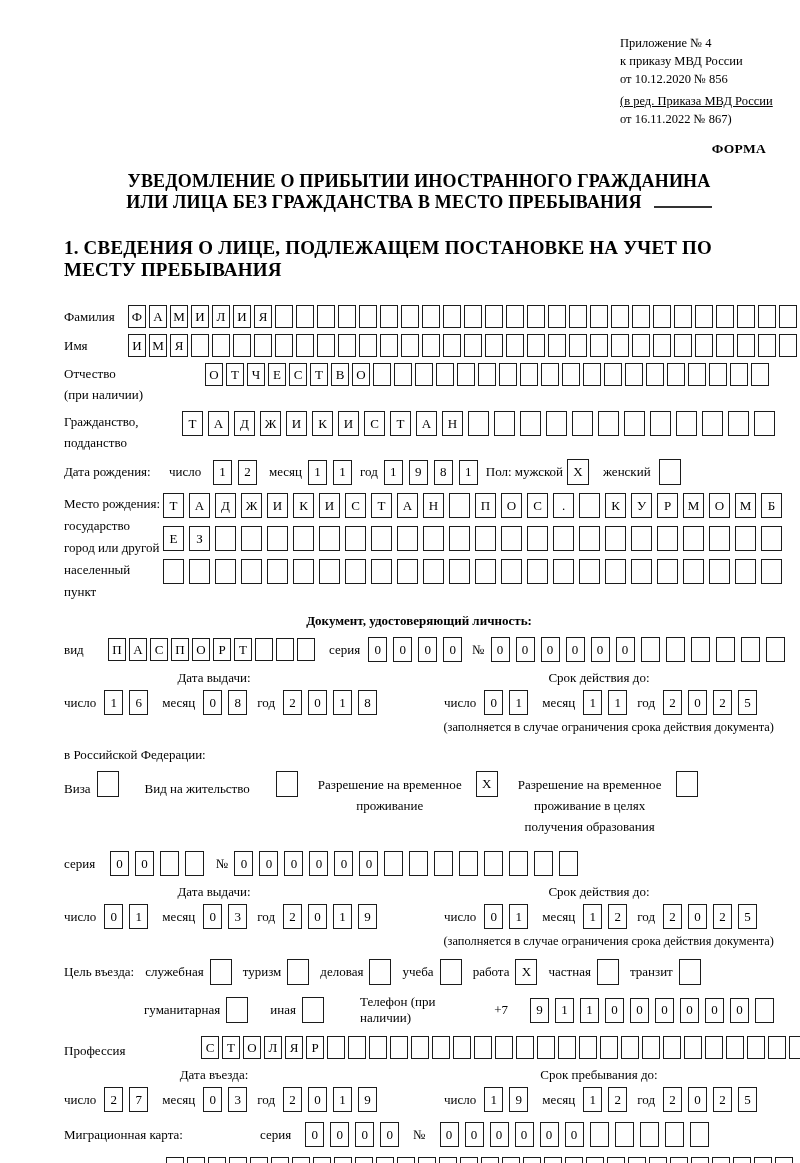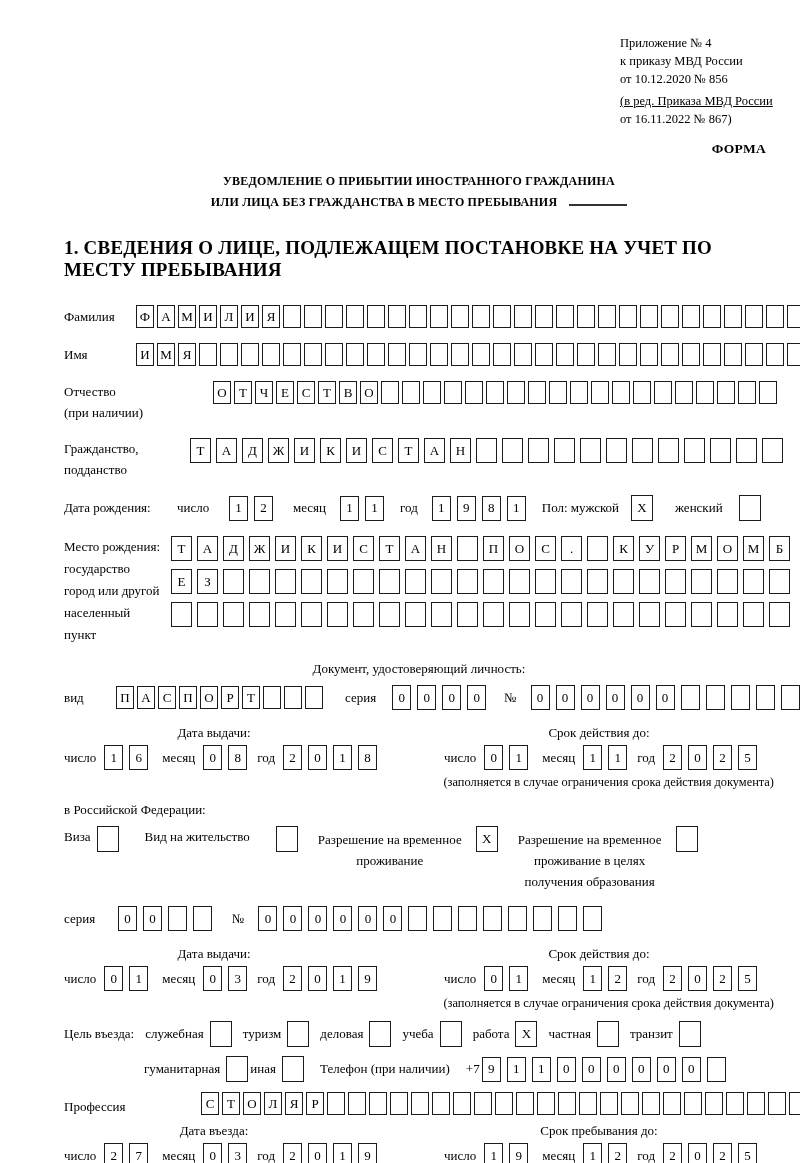--- a/index.html
+++ b/index.html
@@ -6,64 +6,64 @@
   body{width:800px;height:1163px;overflow:hidden;color:#000;
        font-family:"Liberation Serif","DejaVu Serif",serif;font-size:13px;}
   .page{box-sizing:border-box;width:800px;height:942px;padding:34px 26px 0 64px;}
 
   
   .hdr{margin-left:556px;font-size:12.5px;line-height:18px;}
   .hdr .stanza2{margin-top:4px;text-decoration:underline;}
   .forma{text-align:right;padding-right:8px;font-weight:bold;margin-top:13px;font-size:13.5px;letter-spacing:.3px;}
 
   
-  .title{text-align:center;font-weight:bold;font-size:12px;margin-top:14px;line-height:21px;letter-spacing:.2px;}
+  .title{text-align:center;font-weight:bold;font-size:18px;margin-top:14px;line-height:21px;letter-spacing:.2px;}
   .uline{display:inline-block;width:58px;border-bottom:2.4px solid #333;margin-left:12px;vertical-align:baseline;height:12px;}
   .sec{font-weight:bold;font-size:19px;margin-top:24px;margin-bottom:24px;letter-spacing:.2px;}
 
   
-  .frow{display:flex;align-items:center;margin-bottom:15px;gap:8px;}
+  .frow{display:flex;align-items:center;margin-bottom:6px;}
   .frow.top{align-items:flex-start;}
   .lab{flex:none;}
   .lab2{flex:none;display:flex;flex-direction:column;line-height:21px;}
   .w64{width:64px;} .w140{width:141px;} .w118{width:118px;} .w99{width:99px;} .w93{width:93px;}
 
   
   .cells{display:inline-flex;gap:3px;flex:none;}
   .cell{flex:none;width:16px;height:21px;border:1.6px solid #1c1c1c;display:inline-flex;
         align-items:center;justify-content:center;font-size:13px;background:#fff;}
   .cells.wide{gap:5px;} .cells.wide .cell{width:19px;height:23px;}
   .cells.digit{gap:6px;} .cells.digit .cell{width:17px;height:23px;}
   .cellcol{display:flex;flex-direction:column;gap:8px;}
   .check{flex:none;width:20px;height:24px;border:1.6px solid #1c1c1c;display:inline-flex;
          align-items:center;justify-content:center;font-size:13px;background:#fff;}
 
-  .dochead{text-align:center;font-weight:normal;margin:10px 0 8px 0;}
+  .dochead{text-align:center;font-weight:bold;margin:10px 0 8px 0;}
 
   
   .twocol{display:flex;margin-top:8px;}
   .col-l{width:380px;flex:none;} .col-r{flex:1;}
   .dhead{text-align:center;width:300px;margin-bottom:4px;}
   .col-r .dhead{width:310px;}
   .drow{display:flex;align-items:center;gap:6px;}
   .drow .dl{margin-right:2px;}
   .note{font-size:12.4px;text-align:right;margin-top:5px;margin-bottom:8px;}
 
   .para{line-height:24px;margin-top:6px;}
 
   
   .optrow{display:flex;align-items:flex-start;margin-top:4px;margin-bottom:14px;}
-  .optrow .olab{margin-top:3px;}
+  .optrow .olab{margin-top:10px;}
   .ostack{display:flex;flex-direction:column;text-align:center;line-height:21px;margin-top:3px;}
   .gap6{width:6px;flex:none;} .gap14{width:14px;flex:none;}
   .gap20{width:20px;flex:none;} .gap26{width:26px;flex:none;}
 
   .pair{display:inline-flex;align-items:center;gap:6px;}
   .purpose-row{display:flex;align-items:center;gap:11px;margin-top:10px;}
-  .purpose-row2{display:flex;align-items:center;gap:2px;margin-top:9px;margin-left:80px;}
+  .purpose-row2{display:flex;align-items:center;gap:22px;margin-top:9px;margin-left:80px;}
   .prof-row{display:flex;align-items:flex-end;margin-top:10px;gap:44px;}
 
   .mig-row{display:flex;align-items:center;margin-top:10px;gap:14px;}
   .wmig{width:146px;flex:none;}
 </style>
 </head>
 <body>
 
 <div class="page">
 

